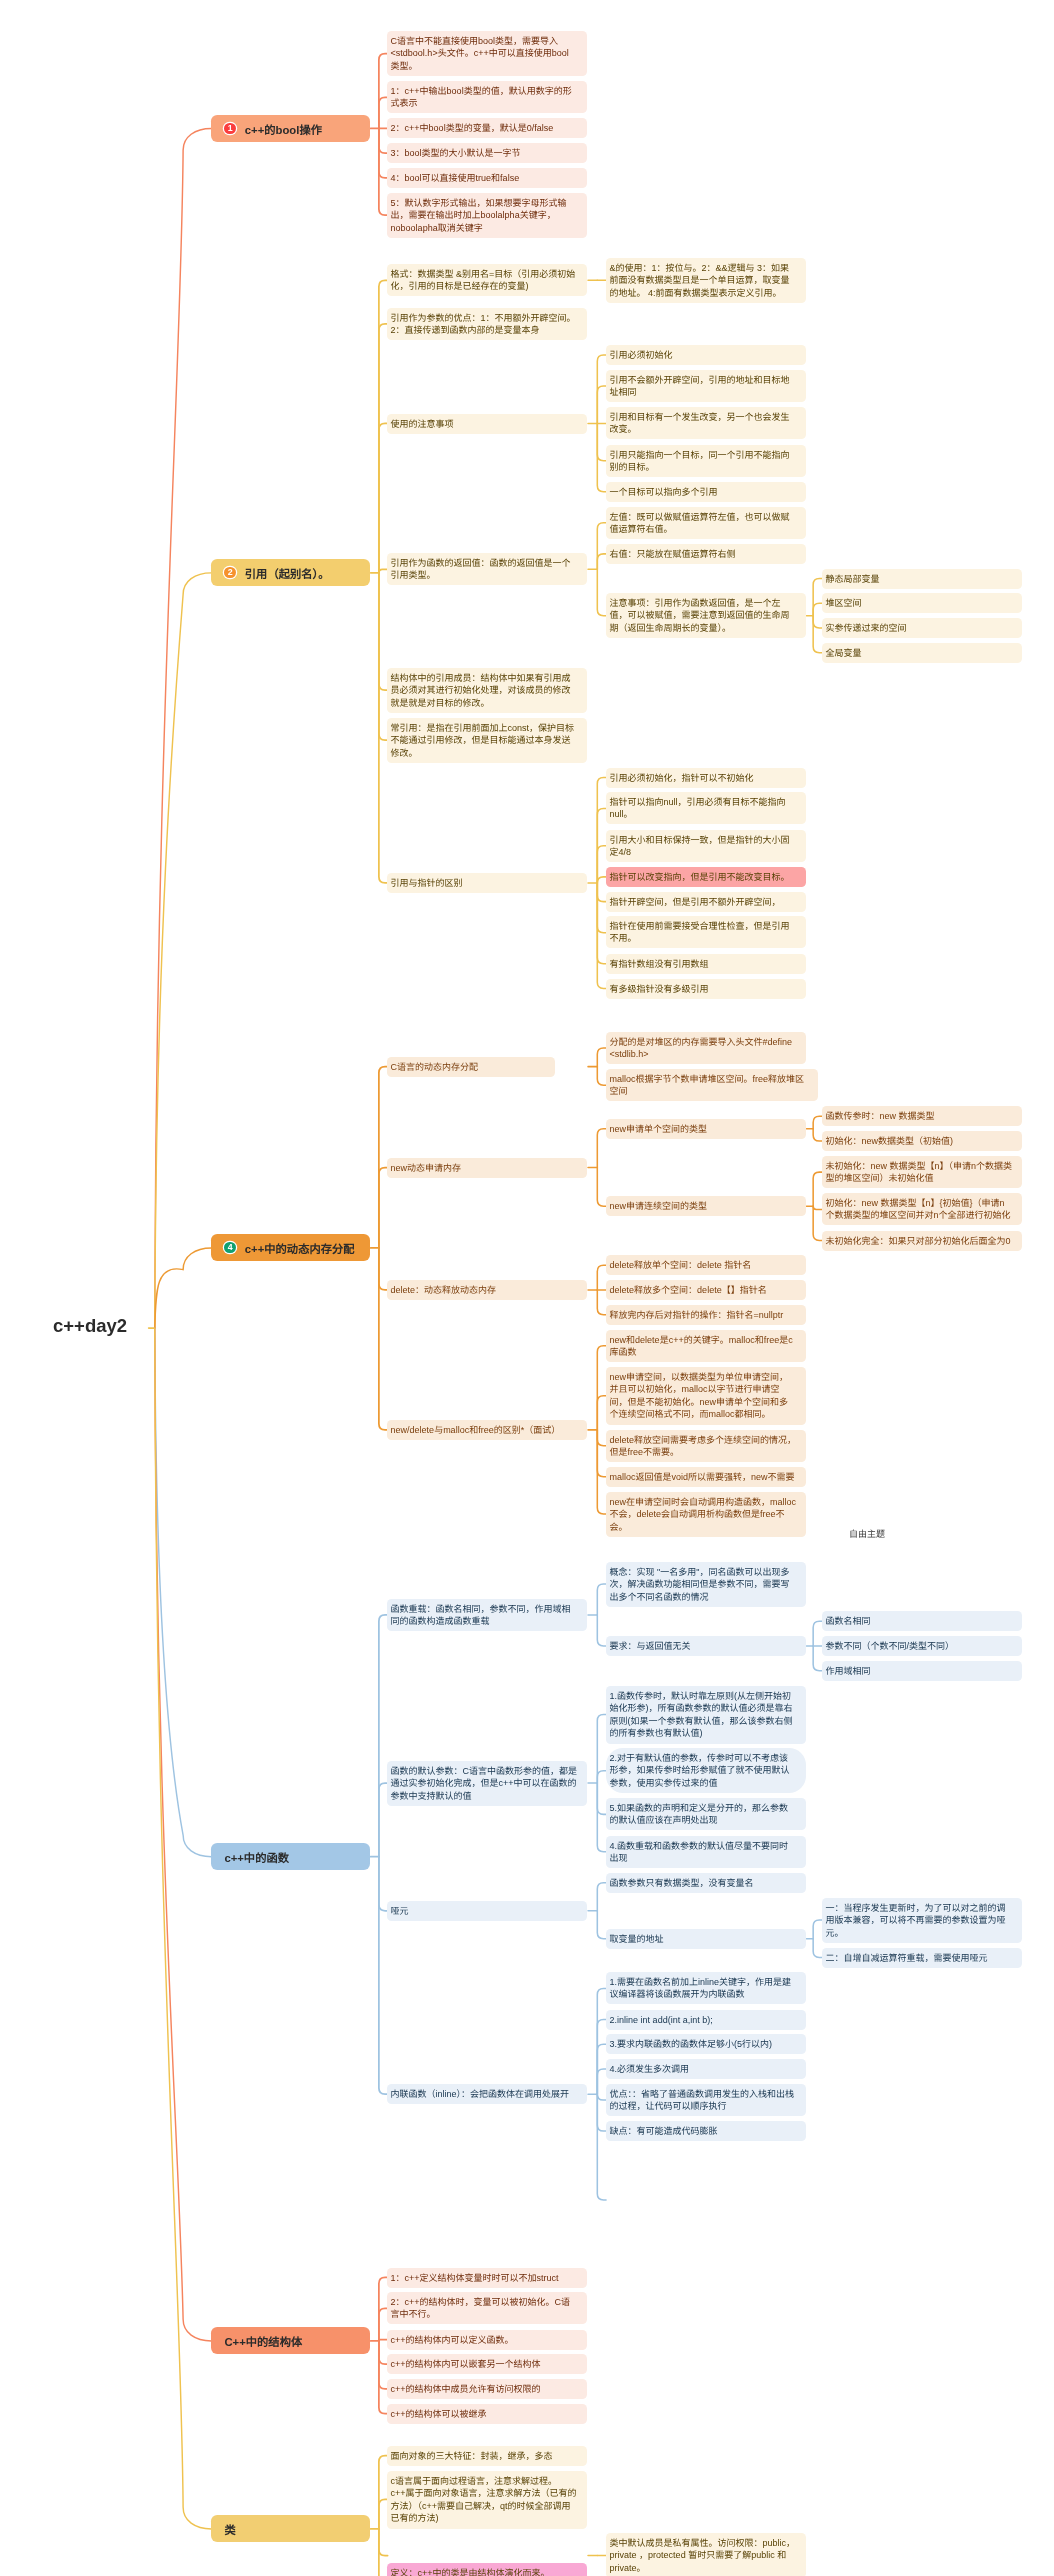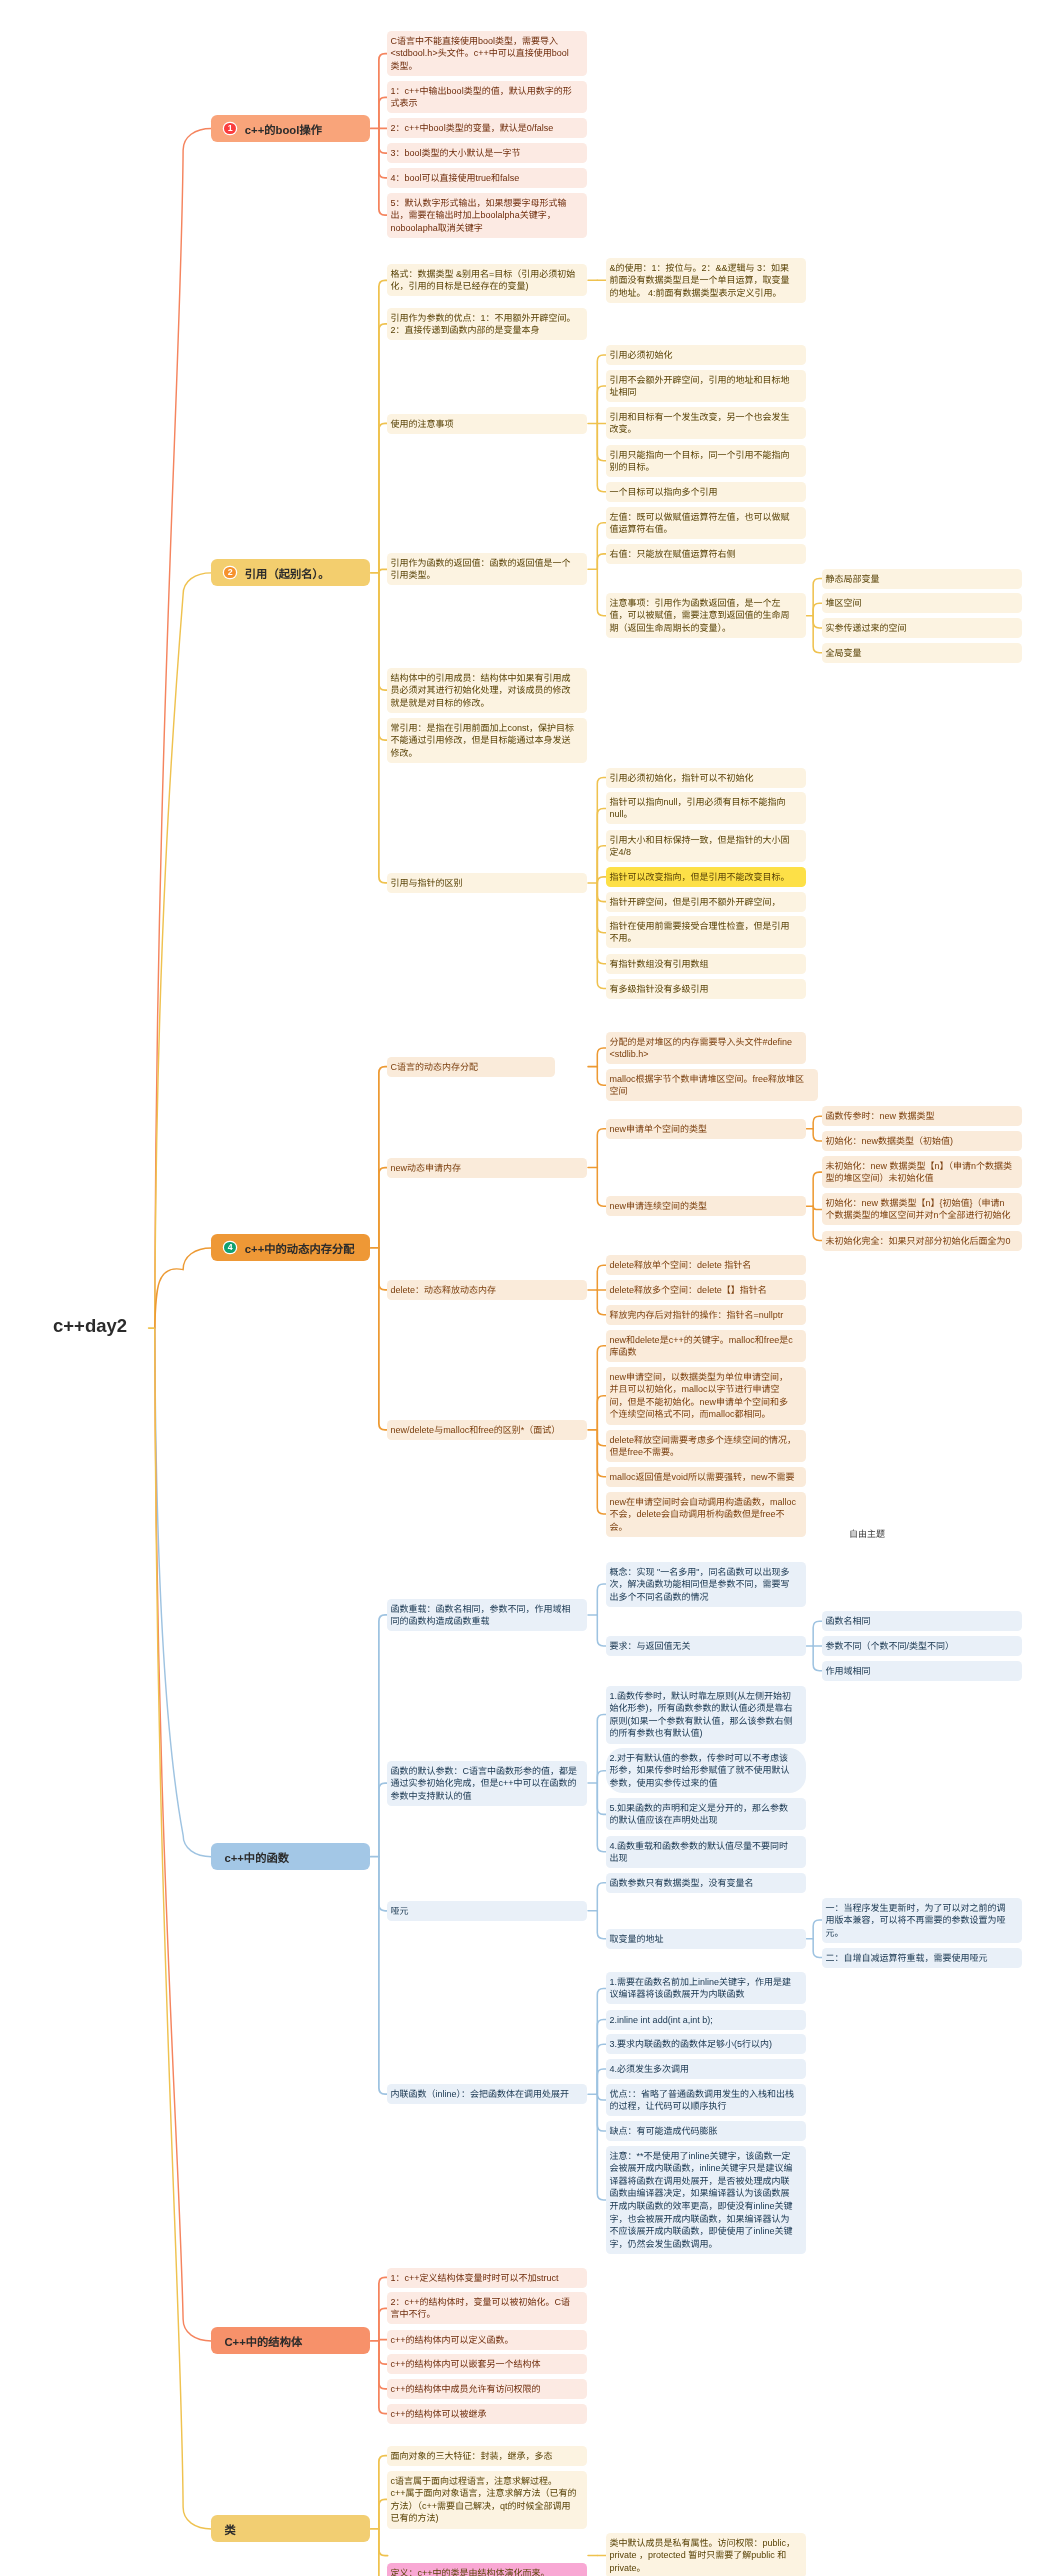--- a/index.html
+++ b/index.html
@@ -180,21 +180,21 @@
     <div class="node topic" style="left: 822px; width: 200px; background: rgb(252, 243, 225); color: rgb(88, 66, 6); top: 569px;">静态局部变量</div>
     <div class="node topic" style="left: 822px; width: 200px; background: rgb(252, 243, 225); color: rgb(88, 66, 6); top: 593px;">堆区空间</div>
     <div class="node topic" style="left: 822px; width: 200px; background: rgb(252, 243, 225); color: rgb(88, 66, 6); top: 618px;">实参传递过来的空间</div>
     <div class="node topic" style="left: 822px; width: 200px; background: rgb(252, 243, 225); color: rgb(88, 66, 6); top: 643px;">全局变量</div>
     <div class="node topic" style="left: 387px; width: 200px; background: rgb(252, 243, 225); color: rgb(88, 66, 6); top: 668px;">结构体中的引用成员：结构体中如果有引用成员必须对其进行初始化处理，对该成员的修改就是就是对目标的修改。</div>
     <div class="node topic" style="left: 387px; width: 200px; background: rgb(252, 243, 225); color: rgb(88, 66, 6); top: 718px;">常引用：是指在引用前面加上const，保护目标不能通过引用修改，但是目标能通过本身发送修改。</div>
     <div class="node topic" style="left: 387px; width: 200px; background: rgb(252, 243, 225); color: rgb(88, 66, 6); top: 873px;">引用与指针的区别</div>
     <div class="node topic" style="left: 606px; width: 200px; background: rgb(252, 243, 225); color: rgb(88, 66, 6); top: 768px;">引用必须初始化，指针可以不初始化</div>
     <div class="node topic" style="left: 606px; width: 200px; background: rgb(252, 243, 225); color: rgb(88, 66, 6); top: 792px;">指针可以指向null，引用必须有目标不能指向null。</div>
     <div class="node topic" style="left: 606px; width: 200px; background: rgb(252, 243, 225); color: rgb(88, 66, 6); top: 830px;">引用大小和目标保持一致，但是指针的大小固定4/8</div>
-    <div class="node topic" style="left: 606px; width: 200px; background: #fde047; color: rgb(88, 66, 6); top: 867px;">指针可以改变指向，但是引用不能改变目标。</div>
+    <div class="node topic" style="left: 606px; width: 200px; background: #fca5a5; color: rgb(88, 66, 6); top: 867px;">指针可以改变指向，但是引用不能改变目标。</div>
     <div class="node topic" style="left: 606px; width: 200px; background: rgb(252, 243, 225); color: rgb(88, 66, 6); top: 892px;">指针开辟空间，但是引用不额外开辟空间，</div>
     <div class="node topic" style="left: 606px; width: 200px; background: rgb(252, 243, 225); color: rgb(88, 66, 6); top: 916px;">指针在使用前需要接受合理性检查，但是引用不用。</div>
     <div class="node topic" style="left: 606px; width: 200px; background: rgb(252, 243, 225); color: rgb(88, 66, 6); top: 954px;">有指针数组没有引用数组</div>
     <div class="node topic" style="left: 606px; width: 200px; background: rgb(252, 243, 225); color: rgb(88, 66, 6); top: 979px;">有多级指针没有多级引用</div>
     <div class="node main-topic" style="left: 211px; background: rgb(238, 152, 54); height: 27px; width: 159px; top: 1234px;">
       <span class="badge" style="background: rgb(18, 160, 113);">4</span>
       <span>c++中的动态内存分配</span>
     </div>
     <div class="node topic" style="left: 387px; width: 168px; background: rgb(250, 235, 218); color: rgb(122, 62, 12); top: 1057px;">C语言的动态内存分配</div>
     <div class="node topic" style="left: 606px; width: 200px; background: rgb(250, 235, 218); color: rgb(122, 62, 12); top: 1032px;">分配的是对堆区的内存需要导入头文件#define &lt;stdlib.h&gt;</div>
@@ -236,21 +236,20 @@
     <div class="node topic" style="left: 606px; width: 200px; background: rgb(233, 240, 248); color: rgb(22, 52, 78); top: 1929px;">取变量的地址</div>
     <div class="node topic" style="left: 822px; width: 200px; background: rgb(233, 240, 248); color: rgb(22, 52, 78); top: 1898px;">一：当程序发生更新时，为了可以对之前的调用版本兼容，可以将不再需要的参数设置为哑元。</div>
     <div class="node topic" style="left: 822px; width: 200px; background: rgb(233, 240, 248); color: rgb(22, 52, 78); top: 1948px;">二：自增自减运算符重载，需要使用哑元</div>
     <div class="node topic" style="left: 387px; width: 200px; background: rgb(233, 240, 248); color: rgb(22, 52, 78); top: 2084px;">内联函数（inline）：会把函数体在调用处展开</div>
     <div class="node topic" style="left: 606px; width: 200px; background: rgb(233, 240, 248); color: rgb(22, 52, 78); top: 1972px;">1.需要在函数名前加上inline关键字，作用是建议编译器将该函数展开为内联函数</div>
     <div class="node topic" style="left: 606px; width: 200px; background: rgb(233, 240, 248); color: rgb(22, 52, 78); top: 2010px;">2.inline int add(int a,int b);</div>
     <div class="node topic" style="left: 606px; width: 200px; background: rgb(233, 240, 248); color: rgb(22, 52, 78); top: 2034px;">3.要求内联函数的函数体足够小(5行以内)</div>
     <div class="node topic" style="left: 606px; width: 200px; background: rgb(233, 240, 248); color: rgb(22, 52, 78); top: 2059px;">4.必须发生多次调用</div>
     <div class="node topic" style="left: 606px; width: 200px; background: rgb(233, 240, 248); color: rgb(22, 52, 78); top: 2084px;">优点：：省略了普通函数调用发生的入栈和出栈的过程，让代码可以顺序执行</div>
     <div class="node topic" style="left: 606px; width: 200px; background: rgb(233, 240, 248); color: rgb(22, 52, 78); top: 2121px;">缺点：有可能造成代码膨胀</div>
-    <div class="node topic" style="left: 606px; width: 200px; background: rgb(233, 240, 248); color: rgb(22, 52, 78); top: 2146px;">注意：**不是使用了inline关键字，该函数一定会被展开成内联函数，inline关键字只是建议编译器将函数在调用处展开，是否被处理成内联函数由编译器决定，如果编译器认为该函数展开成内联函数的效率更高，即使没有inline关键字，也会被展开成内联函数，如果编译器认为不应该展开成内联函数，即使使用了inline关键字，仍然会发生函数调用。</div>
     <div class="node main-topic" style="left: 211px; background: rgb(247, 145, 106); height: 27px; width: 159px; top: 2327px;">
       <span>C++中的结构体</span>
     </div>
     <div class="node topic" style="left: 387px; width: 200px; background: rgb(252, 234, 227); color: rgb(110, 44, 11); top: 2268px;">1：c++定义结构体变量时时可以不加struct</div>
     <div class="node topic" style="left: 387px; width: 200px; background: rgb(252, 234, 227); color: rgb(110, 44, 11); top: 2292px;"> 2：c++的结构体时，变量可以被初始化。C语言中不行。</div>
     <div class="node topic" style="left: 387px; width: 200px; background: rgb(252, 234, 227); color: rgb(110, 44, 11); top: 2330px;">c++的结构体内可以定义函数。</div>
     <div class="node topic" style="left: 387px; width: 200px; background: rgb(252, 234, 227); color: rgb(110, 44, 11); top: 2354px;">c++的结构体内可以嵌套另一个结构体</div>
     <div class="node topic" style="left: 387px; width: 200px; background: rgb(252, 234, 227); color: rgb(110, 44, 11); top: 2379px;">c++的结构体中成员允许有访问权限的</div>
     <div class="node topic" style="left: 387px; width: 200px; background: rgb(252, 234, 227); color: rgb(110, 44, 11); top: 2404px;">c++的结构体可以被继承</div>
     <div class="node main-topic" style="left: 211px; background: rgb(242, 206, 114); height: 27px; width: 159px; top: 2515px;">

